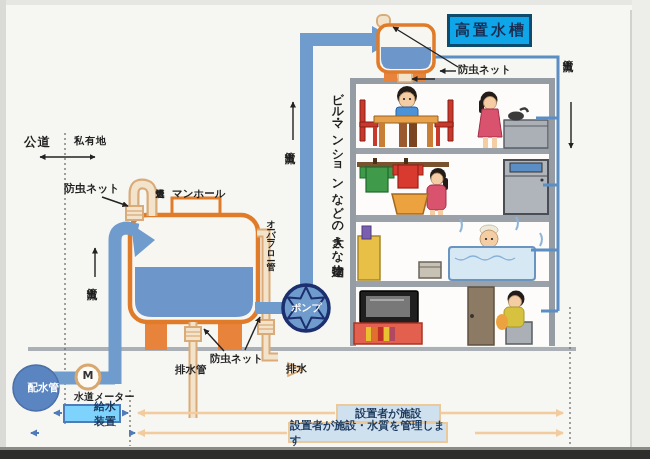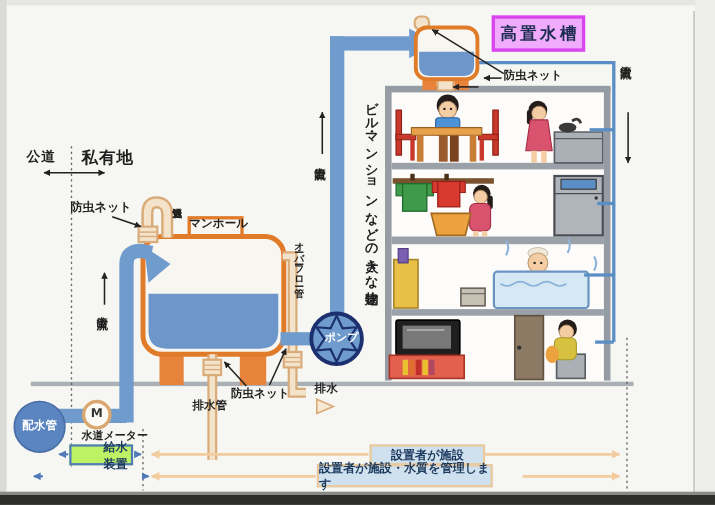--- a/index.html
+++ b/index.html
@@ -1,24 +1,24 @@
 <!DOCTYPE html>
 <html><head>
 <meta charset="utf-8">
 <style>
   html,body{margin:0;padding:0;background:#b8b8b4;}
   #page{position:relative;width:650px;height:459px;background:#f6f6f2;overflow:hidden;
         font-family:"DejaVu Sans","Liberation Sans",sans-serif;color:#1a1a1a;}
   .lbl{position:absolute;font-weight:bold;color:#1f1f1f;white-space:nowrap;line-height:1.1;}
   .vert{writing-mode:vertical-rl;line-height:1;}
   .titlebox{position:absolute;display:flex;align-items:center;justify-content:center;
-            background:#f0abfc;border:3px solid #d946ef;color:#1c2c50;font-weight:bold;
+            background:#0ea5e9;border:3px solid #0c4a6e;color:#1c2c50;font-weight:bold;
             box-sizing:border-box;}
   .bluebox{position:absolute;display:flex;align-items:center;justify-content:center;
-           background:#bef264;border:2px solid #4f7cb8;color:#1c3a5e;font-weight:bold;
+           background:#7dd3fc;border:2px solid #4f7cb8;color:#1c3a5e;font-weight:bold;
            box-sizing:border-box;padding-left:29px;}
   .tanbox{position:absolute;display:flex;align-items:center;justify-content:center;
           background:#cfe0ef;border:2px solid #ecc99b;color:#1c3a5e;font-weight:bold;
           box-sizing:border-box;}
   svg{position:absolute;left:0;top:0;}
 </style>
 </head>
 <body>
 
 <div id="page">
@@ -245,35 +245,35 @@
     <g stroke="#f2cb9e" stroke-width="2.5" fill="none">
       <path d="M335,413 H138" marker-end="url(#ahor)"></path>
       <path d="M441,413 H563" marker-end="url(#ahor)"></path>
       <path d="M287,433 H138" marker-end="url(#ahor)"></path>
       <path d="M475,433 H563" marker-end="url(#ahor)"></path>
     </g>
   </g>
 </svg>
 
 <div class="lbl" style="left:24px;top:135px;font-size:12.5px;letter-spacing:1px;">公道</div>
-<div class="lbl" style="left:74px;top:135px;font-size:15px;letter-spacing:1px;">私有地</div>
+<div class="lbl" style="left:74px;top:135px;font-size:10px;letter-spacing:1px;">私有地</div>
 
 <div class="titlebox" style="left:447px;top:14px;width:85px;height:33px;font-size:15px;letter-spacing:3px;padding-left:3px;">高置水槽</div>
 
 <div class="lbl" style="left:64px;top:183px;font-size:11px;">防虫ネット</div>
 <div class="lbl vert" style="left:155px;top:182px;font-size:9px;height:40px;">通気管</div>
-<div class="lbl" style="left:172px;top:198px;font-size:10.5px;text-align:center;">マンホール</div>
+<div class="lbl" style="left:172px;top:188px;font-size:10.5px;text-align:center;">マンホール</div>
 <div class="lbl vert" style="left:87px;top:280px;font-size:10.5px;height:42px;">流出管</div>
 <div class="lbl vert" style="left:266px;top:214px;font-size:9px;height:80px;">オーバーフロー管</div>
 <div class="lbl vert" style="left:285px;top:144px;font-size:10.5px;height:44px;">流出管</div>
-<div class="lbl" style="left:287px;top:302px;width:39px;text-align:right;font-size:10px;color:#fff;">ポンプ</div>
+<div class="lbl" style="left:287px;top:302px;width:39px;text-align:center;font-size:10px;color:#fff;">ポンプ</div>
 <div class="lbl" style="left:210px;top:353px;font-size:10.5px;">防虫ネット</div>
 <div class="lbl" style="left:175px;top:364px;font-size:10.5px;">排水管</div>
-<div class="lbl" style="left:286px;top:348px;font-size:10.5px;">排水</div>
-<div class="lbl" style="left:13px;top:382px;width:46px;text-align:center;font-size:10.5px;color:#fff;">配水管</div>
+<div class="lbl" style="left:286px;top:363px;font-size:10.5px;">排水</div>
+<div class="lbl" style="left:13px;top:382px;width:46px;text-align:right;font-size:10.5px;color:#fff;">配水管</div>
 <div class="lbl" style="left:81px;top:370px;width:14px;text-align:center;font-size:11px;color:#333;">M</div>
 <div class="lbl" style="left:74px;top:391px;font-size:10px;">水道メーター</div>
 <div class="lbl" style="left:458px;top:64px;font-size:10.5px;">防虫ネット</div>
 <div class="lbl vert" style="left:563px;top:52px;font-size:10.5px;height:46px;">流出管</div>
 <div class="lbl vert" style="left:332px;top:84px;font-size:12px;height:192px;letter-spacing:0.5px;">ビル・マンションなどの大きな建物</div>
 
 <div class="bluebox" style="left:63px;top:404px;width:58px;height:19px;font-size:11px;">給水装置</div>
 <div class="tanbox" style="left:336px;top:404px;width:105px;height:19px;font-size:11px;">設置者が施設</div>
 <div class="tanbox" style="left:288px;top:422px;width:160px;height:21px;font-size:11px;">設置者が施設・水質を管理します</div>
 

